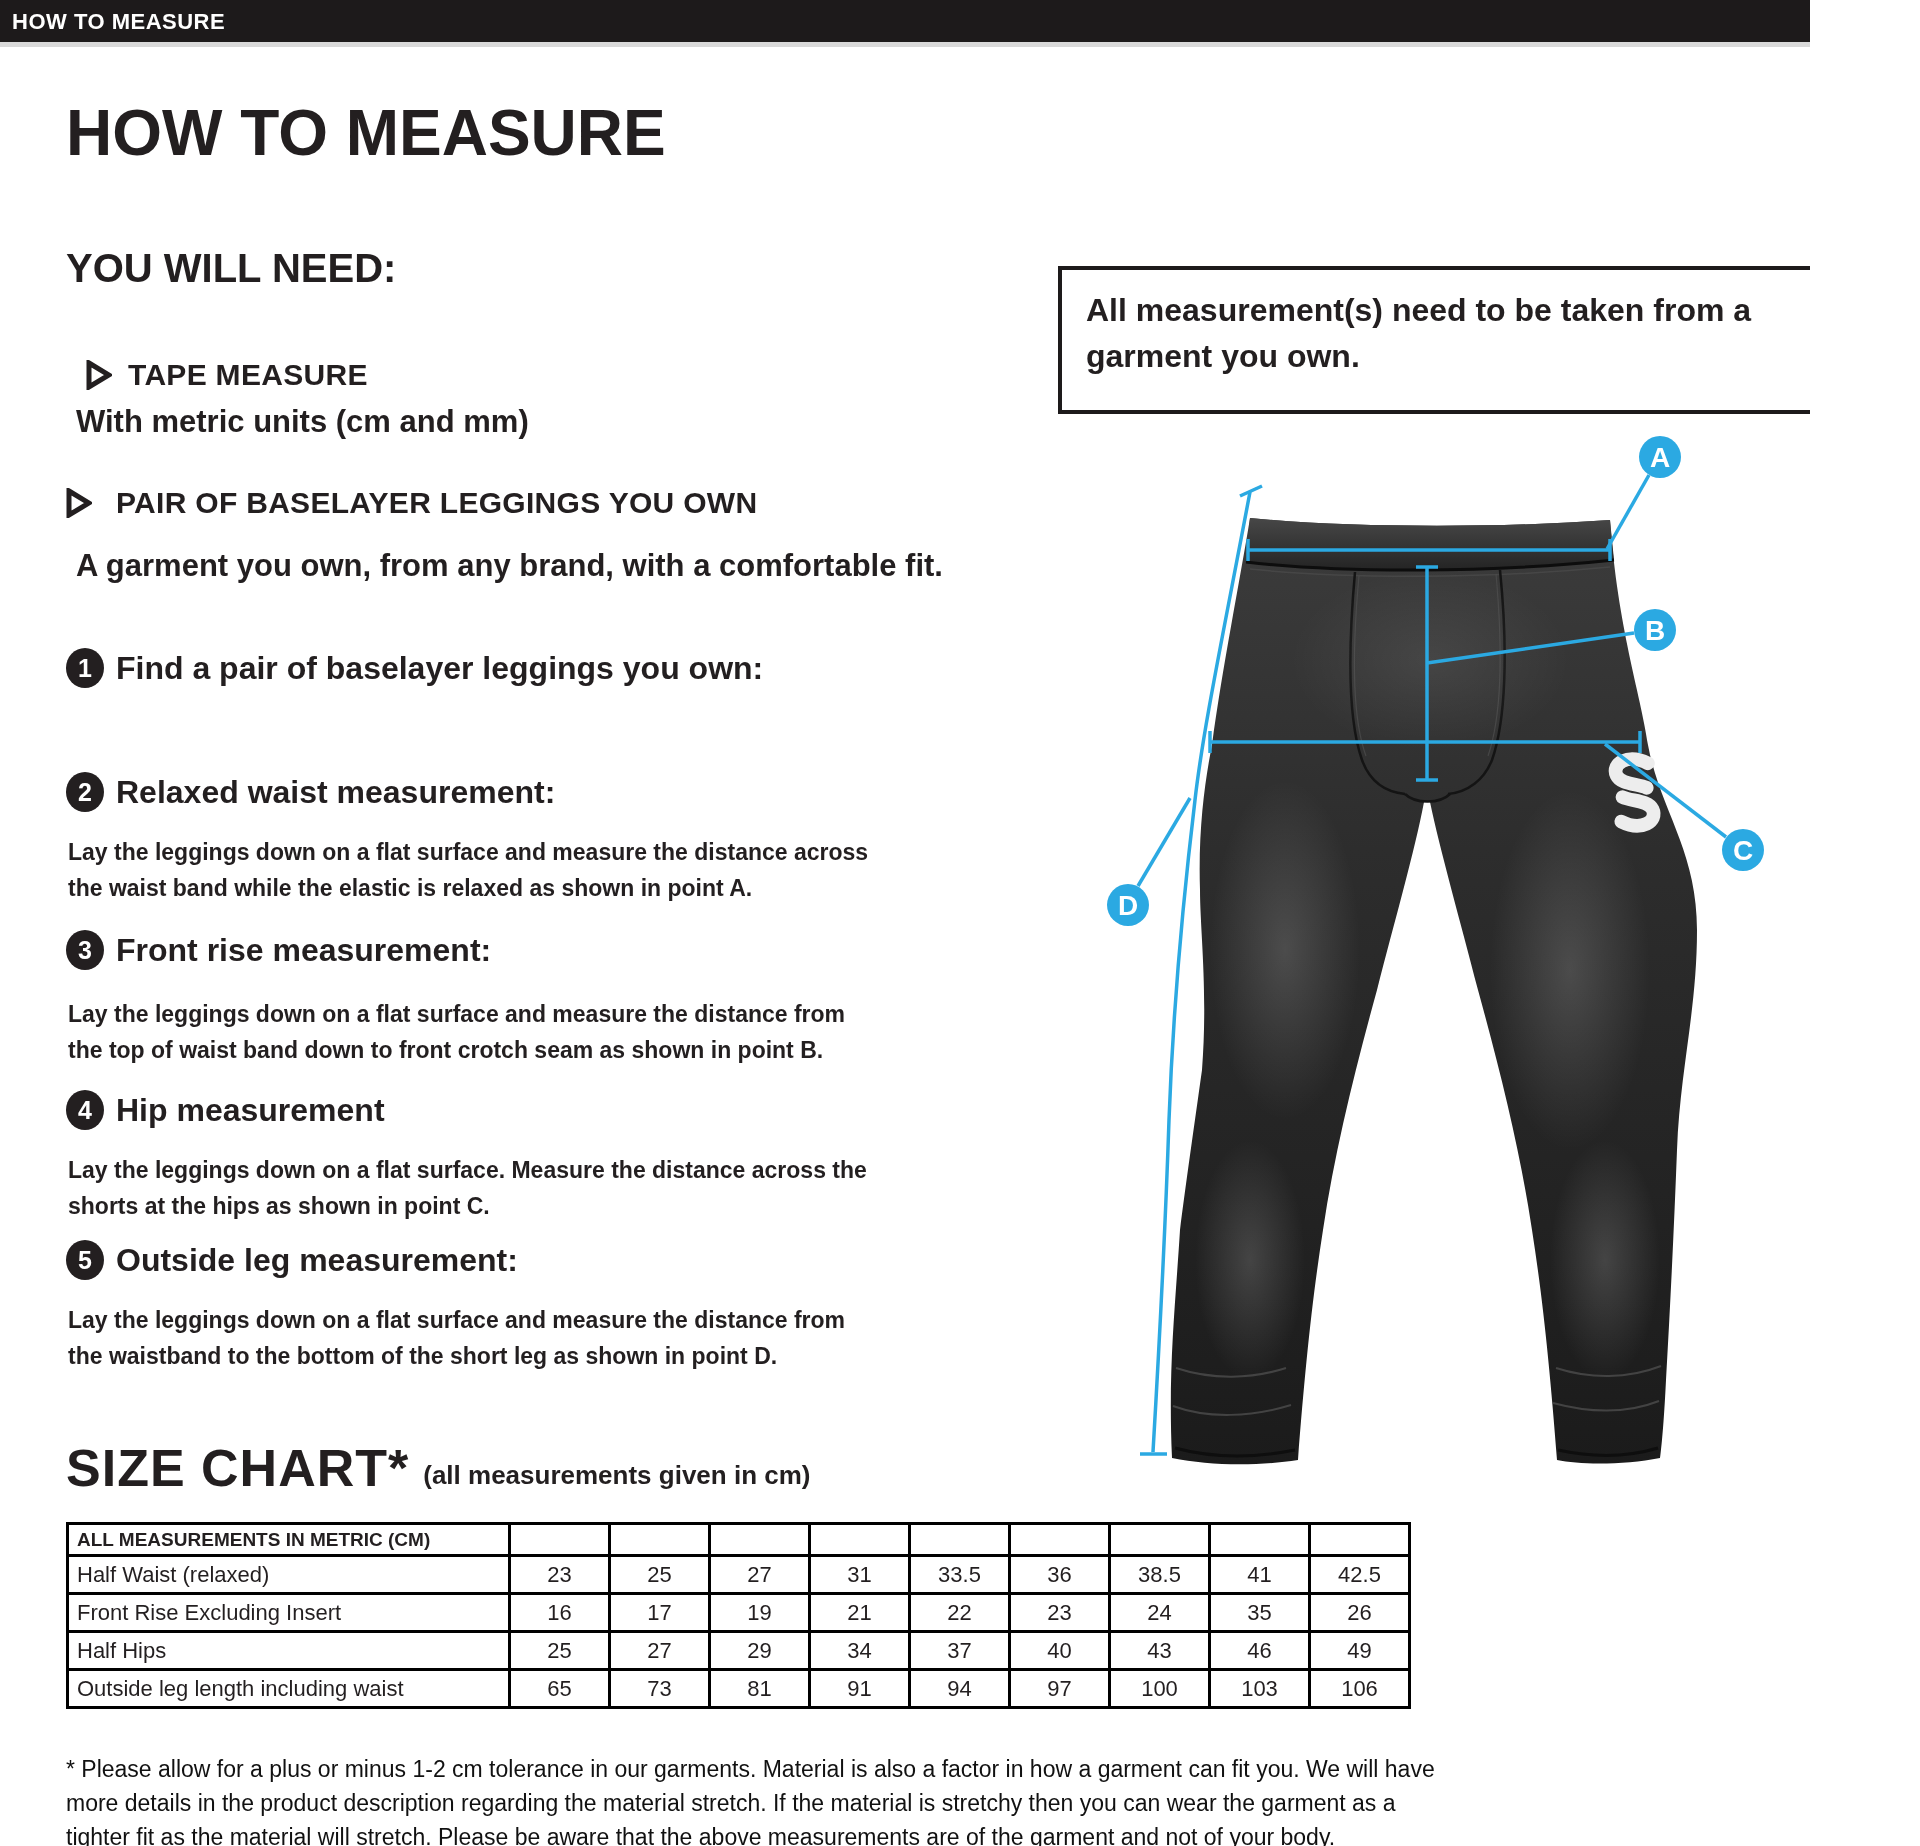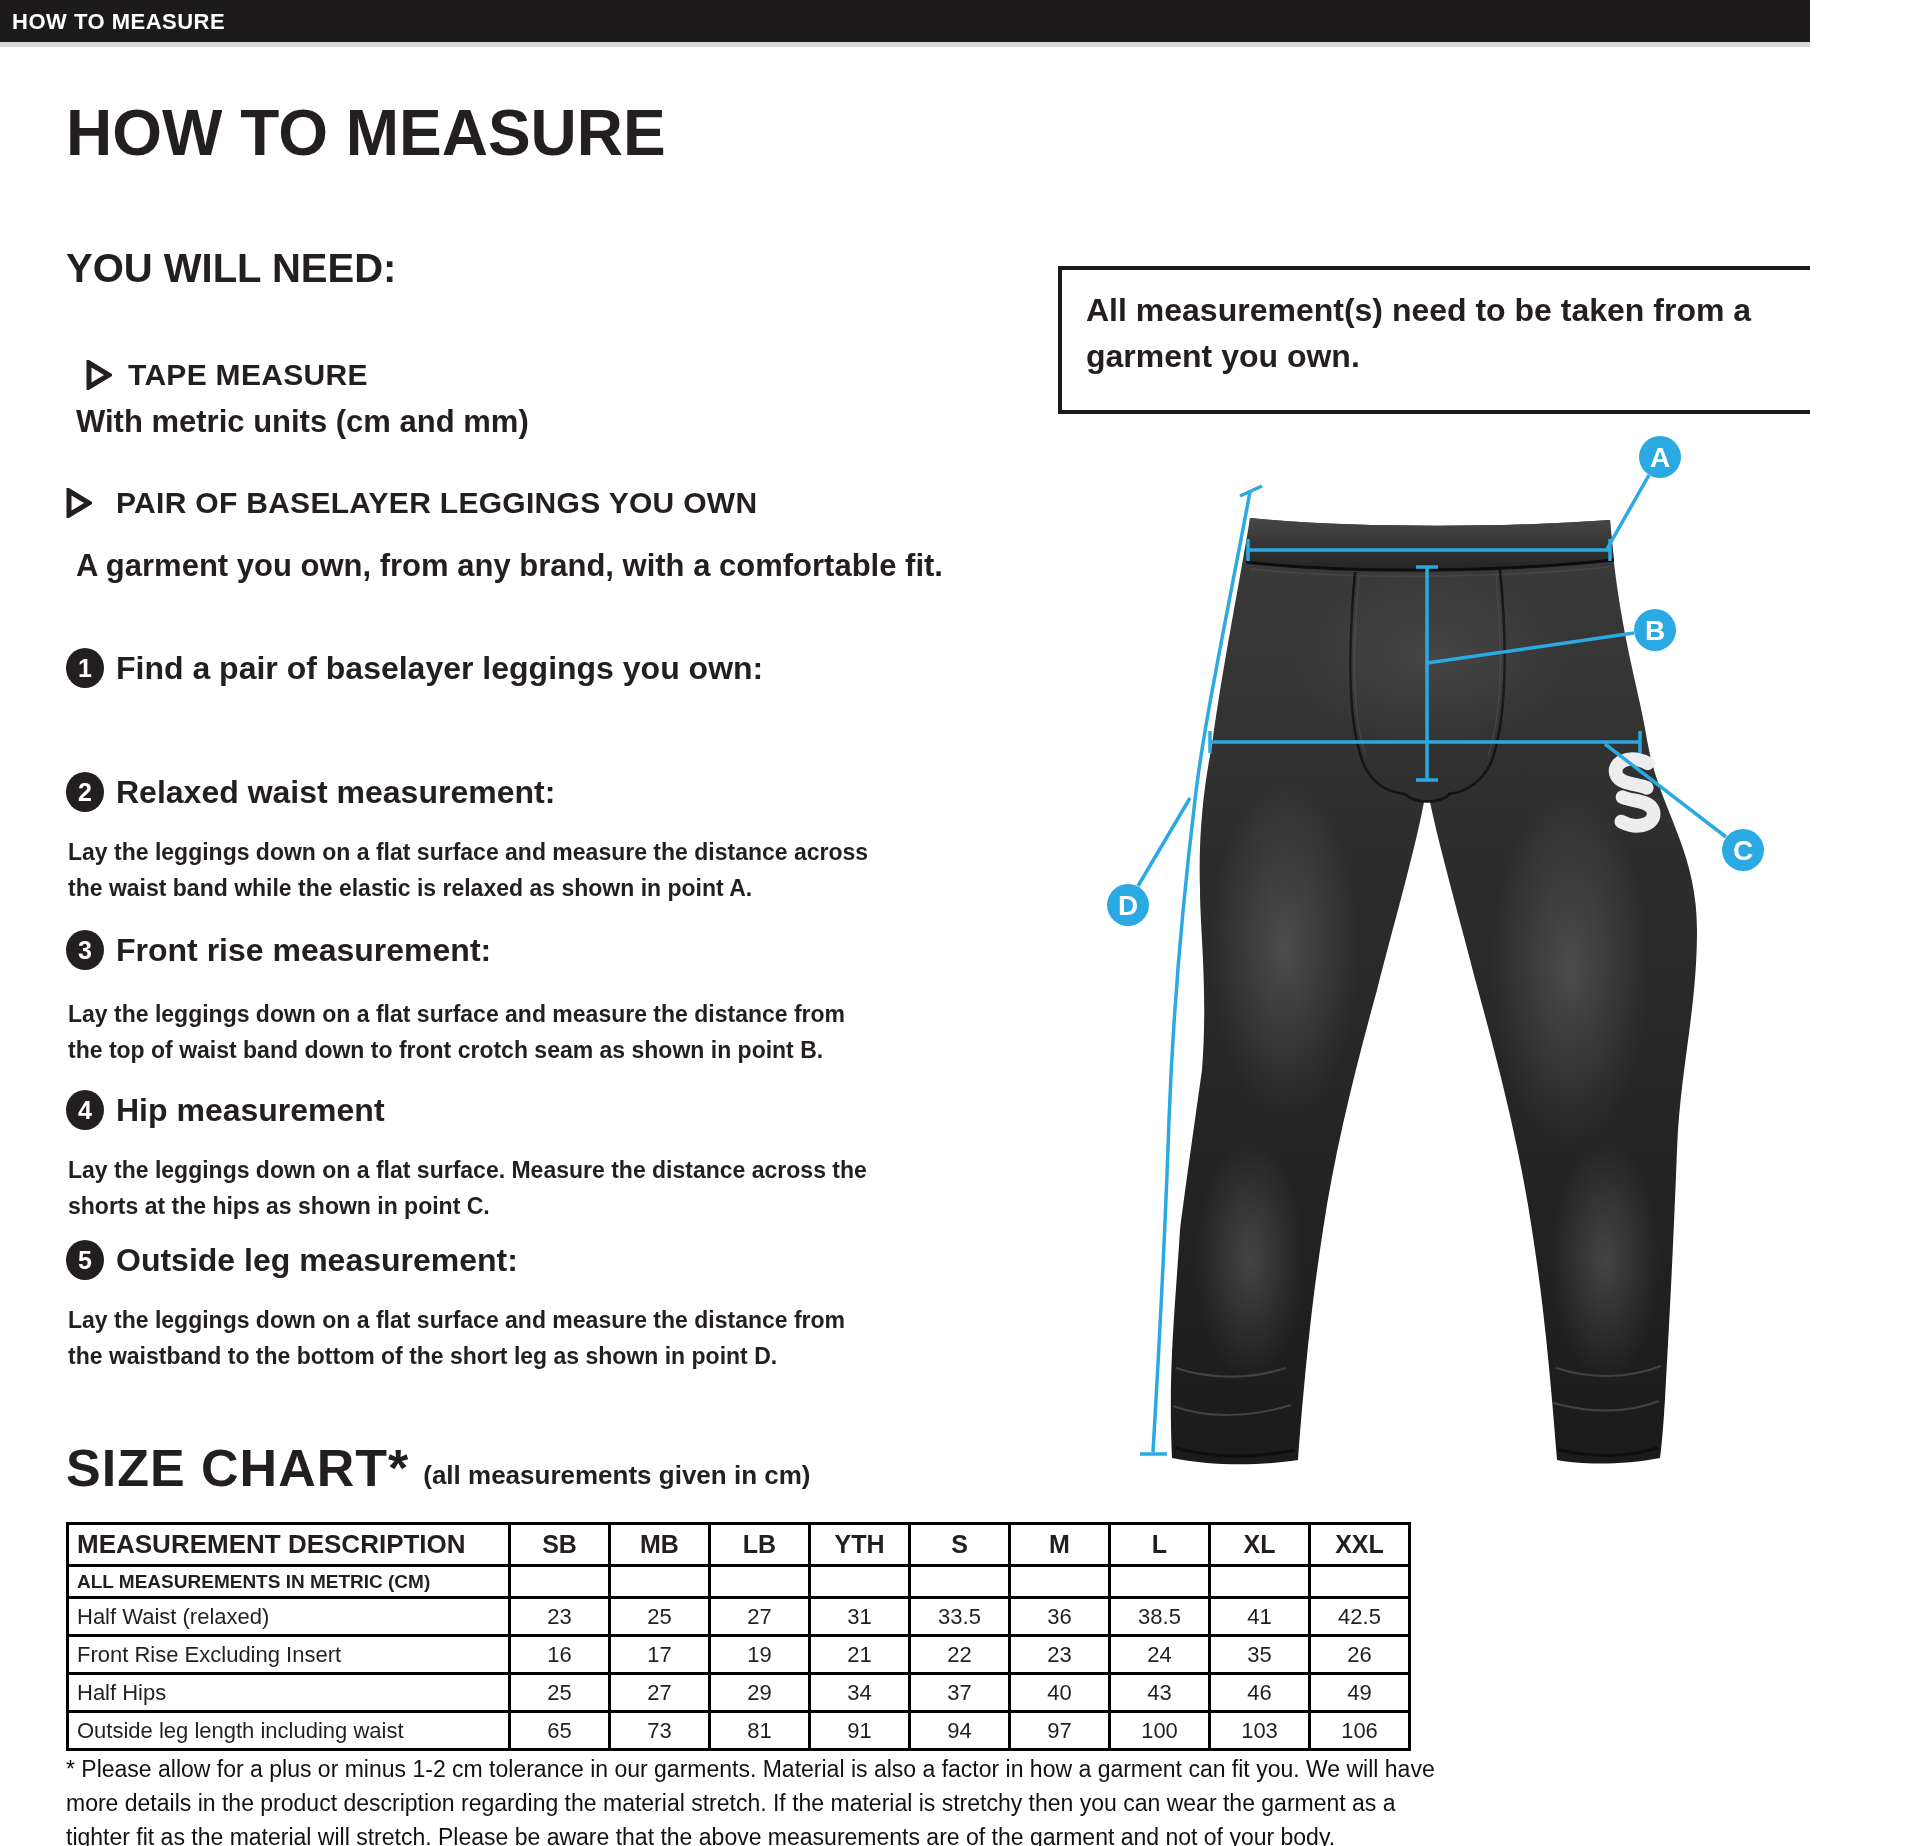--- a/index.html
+++ b/index.html
@@ -132,32 +132,20 @@
         <col style="width:100px">
         <col style="width:100px">
       <col style="width:100px">
         <col style="width:100px">
         <col style="width:100px">
         <col style="width:100px">
       <col style="width:100px">
         <col style="width:100px">
     </colgroup>
     <tbody>
-    <tr class="head">
-      <th class="desc">MEASUREMENT DESCRIPTION</th>
-      <th>SB</th>
-      <th>MB</th>
-      <th>LB</th>
-      <th>YTH</th>
-      <th>S</th>
-      <th>M</th>
-      <th>L</th>
-      <th>XL</th>
-      <th>XXL</th>
-    </tr>
     <tr class="metric">
       <td class="metric-note">ALL MEASUREMENTS IN METRIC (CM)</td>
       <td></td>
           <td></td>
       <td></td>
           <td></td>
       <td></td>
           <td></td>
       <td></td>
           <td></td>

